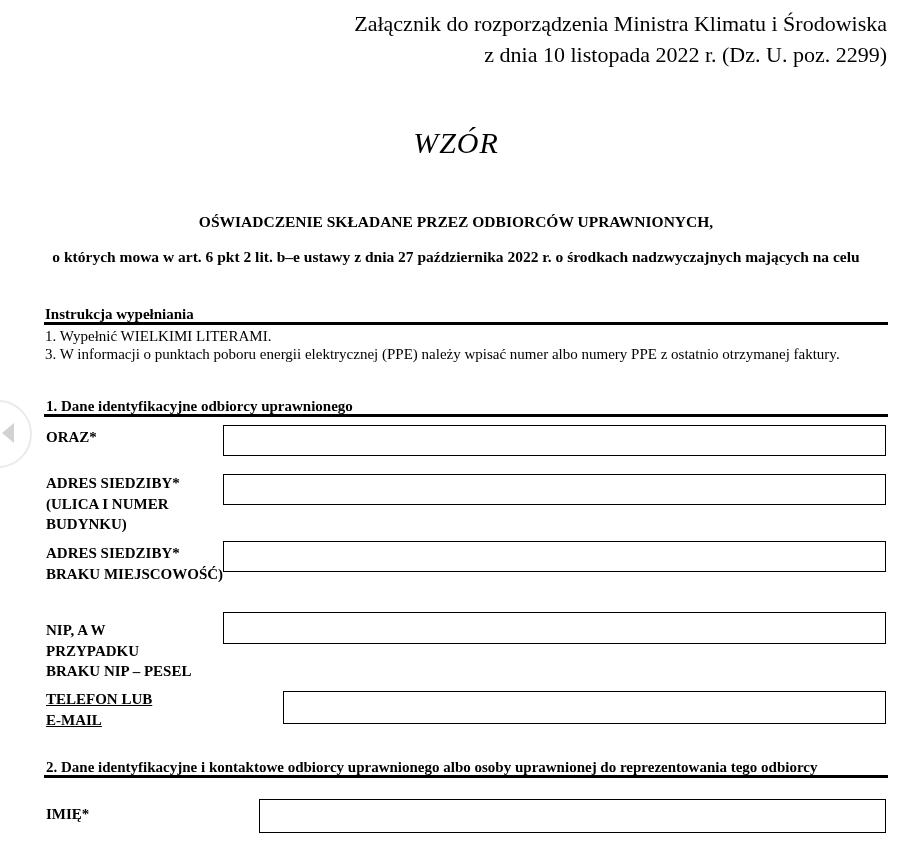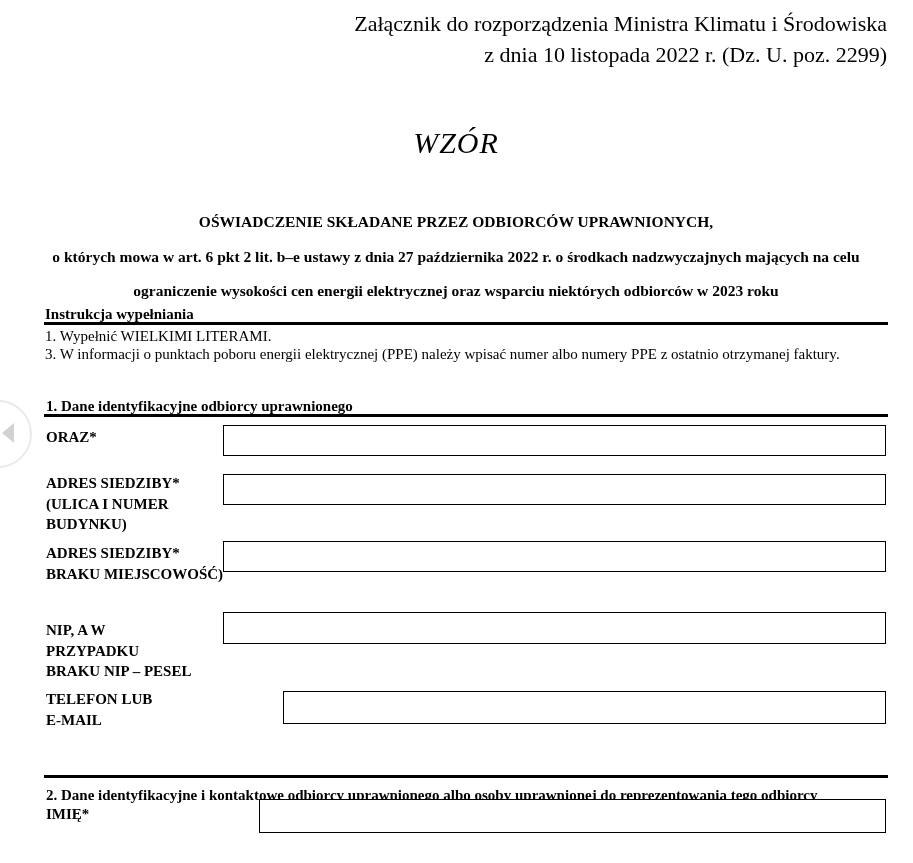--- a/index.html
+++ b/index.html
@@ -123,21 +123,20 @@
 <div class="abs annex">
   <div>Załącznik do rozporządzenia Ministra Klimatu i Środowiska</div>
   <div>z dnia 10 listopada 2022 r. (Dz. U. poz. 2299)</div>
 </div>
 
 <div class="abs specimen">WZÓR</div>
 
 <div class="abs form-title">
   <div>OŚWIADCZENIE SKŁADANE PRZEZ ODBIORCÓW UPRAWNIONYCH,</div>
   <div>o których mowa w art. 6 pkt 2 lit. b–e ustawy z dnia 27 października 2022 r. o środkach nadzwyczajnych mających na celu</div>
-  <div>ograniczenie wysokości cen energii elektrycznej oraz wsparciu niektórych odbiorców w 2023 roku</div>
 </div>
 
 <div class="abs h-bold" style="left:45px; top:306px;">Instrukcja wypełniania</div>
 <div class="abs rule" style="top:322px;"></div>
 <div class="abs instr-items">
   <div>1. Wypełnić WIELKIMI LITERAMI.</div>
   <div>3. W informacji o punktach poboru energii elektrycznej (PPE) należy wpisać numer albo numery PPE z ostatnio otrzymanej faktury.</div>
 </div>
 
 <div class="abs h-bold" style="left:46px; top:398px;">1. Dane identyfikacyjne odbiorcy uprawnionego</div>
@@ -161,25 +160,25 @@
 </div>
 <input type="text" class="field-box" style="left: 223px; top: 541px; width: 663px; height: 31px;" value="">
 
 <div class="abs field-label" style="left:46px; top:620px;">
   <span>NIP, A W</span>
   <span>PRZYPADKU</span>
   <span>BRAKU NIP – PESEL</span>
 </div>
 <input type="text" class="field-box" style="left: 223px; top: 612px; width: 663px; height: 32px;" value="">
 
-<div class="abs field-label" style="left:46px; top:689px;">
+<div class="abs field-label" style="left:46px; top:689px;text-decoration:underline;">
   <span>TELEFON LUB</span>
   <span>E-MAIL</span>
 </div>
 <input type="text" class="field-box" style="left: 283px; top: 691px; width: 603px; height: 33px;" value="">
 
-<div class="abs h-bold" style="left:46px; top:759px;margin-top:28px;">2. Dane identyfikacyjne i kontaktowe odbiorcy uprawnionego albo osoby uprawnionej do reprezentowania tego odbiorcy</div>
+<div class="abs h-bold" style="left:46px; top:759px;">2. Dane identyfikacyjne i kontaktowe odbiorcy uprawnionego albo osoby uprawnionej do reprezentowania tego odbiorcy</div>
 <div class="abs rule" style="top:775px;"></div>
 
 <div class="abs field-label" style="left:46px; top:804px;">
   <span>IMIĘ*</span>
 </div>
 <input type="text" class="field-box" style="left: 259px; top: 799px; width: 627px; height: 34px;" value="">
 
 </body></html>

